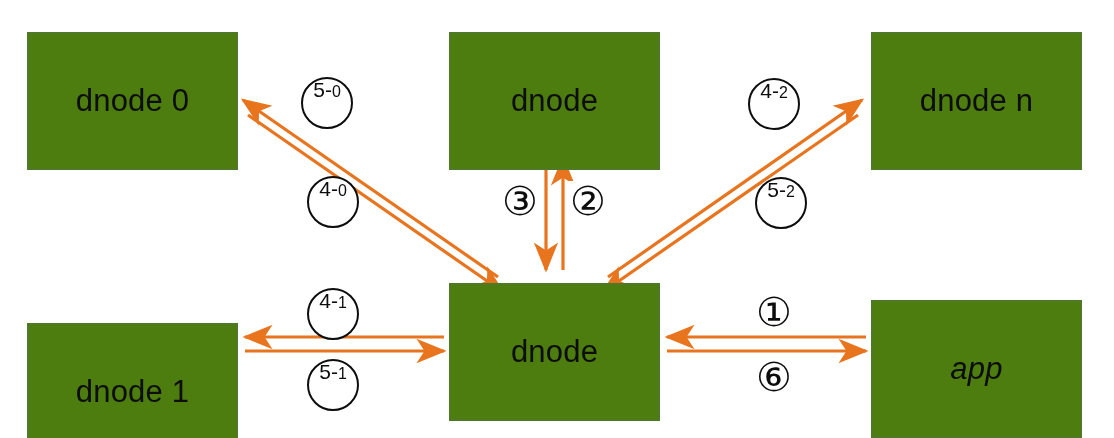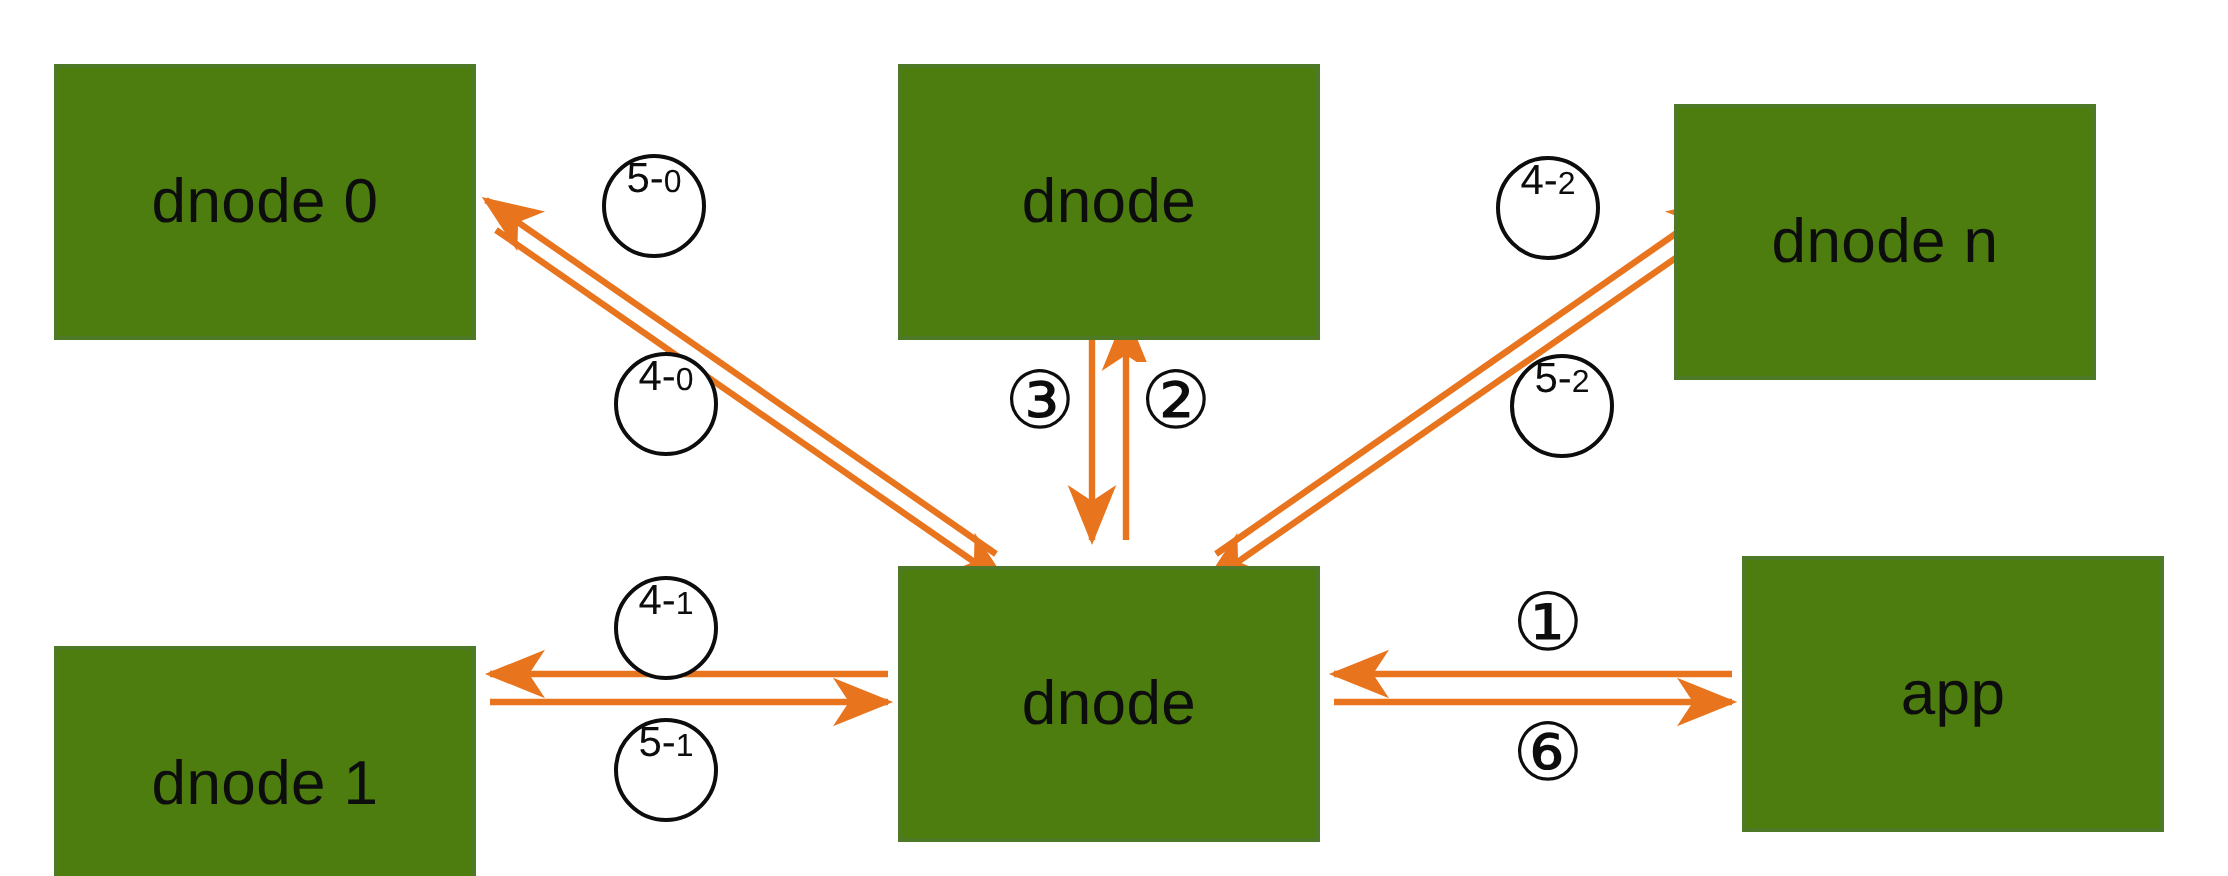--- a/index.html
+++ b/index.html
@@ -18,24 +18,24 @@
     display:flex;align-items:center;justify-content:center;
     background:#4d7c0f;
     border:2px solid #4e7a28;
     width:211px;height:138px;
     font-size:31px;
     color:#0d0d0d;
     letter-spacing:.2px;
   }
   .n-dnode0{left:27px;top:32px;}
   .n-mnode {left:449px;top:32px;}
-  .n-dnoden{left:837px;top:32px;margin-top:20px;}
+  .n-dnoden{left:871px;top:32px;}
   .n-dnode1{left:27px;top:283px;margin-top:40px;}
   .n-taosc {left:449px;top:283px;}
-  .n-app   {left:871px;top:278px;}
+  .n-app   {left:871px;top:300px;font-style:italic;}
 
   
   .steplabel{
     position:absolute;
     box-sizing:border-box;
     width:52px;height:52px;
     border:2.5px solid #0d0d0d;
     border-radius:50%;
     background:#ffffff;
     display:flex;align-items:baseline;justify-content:center;

